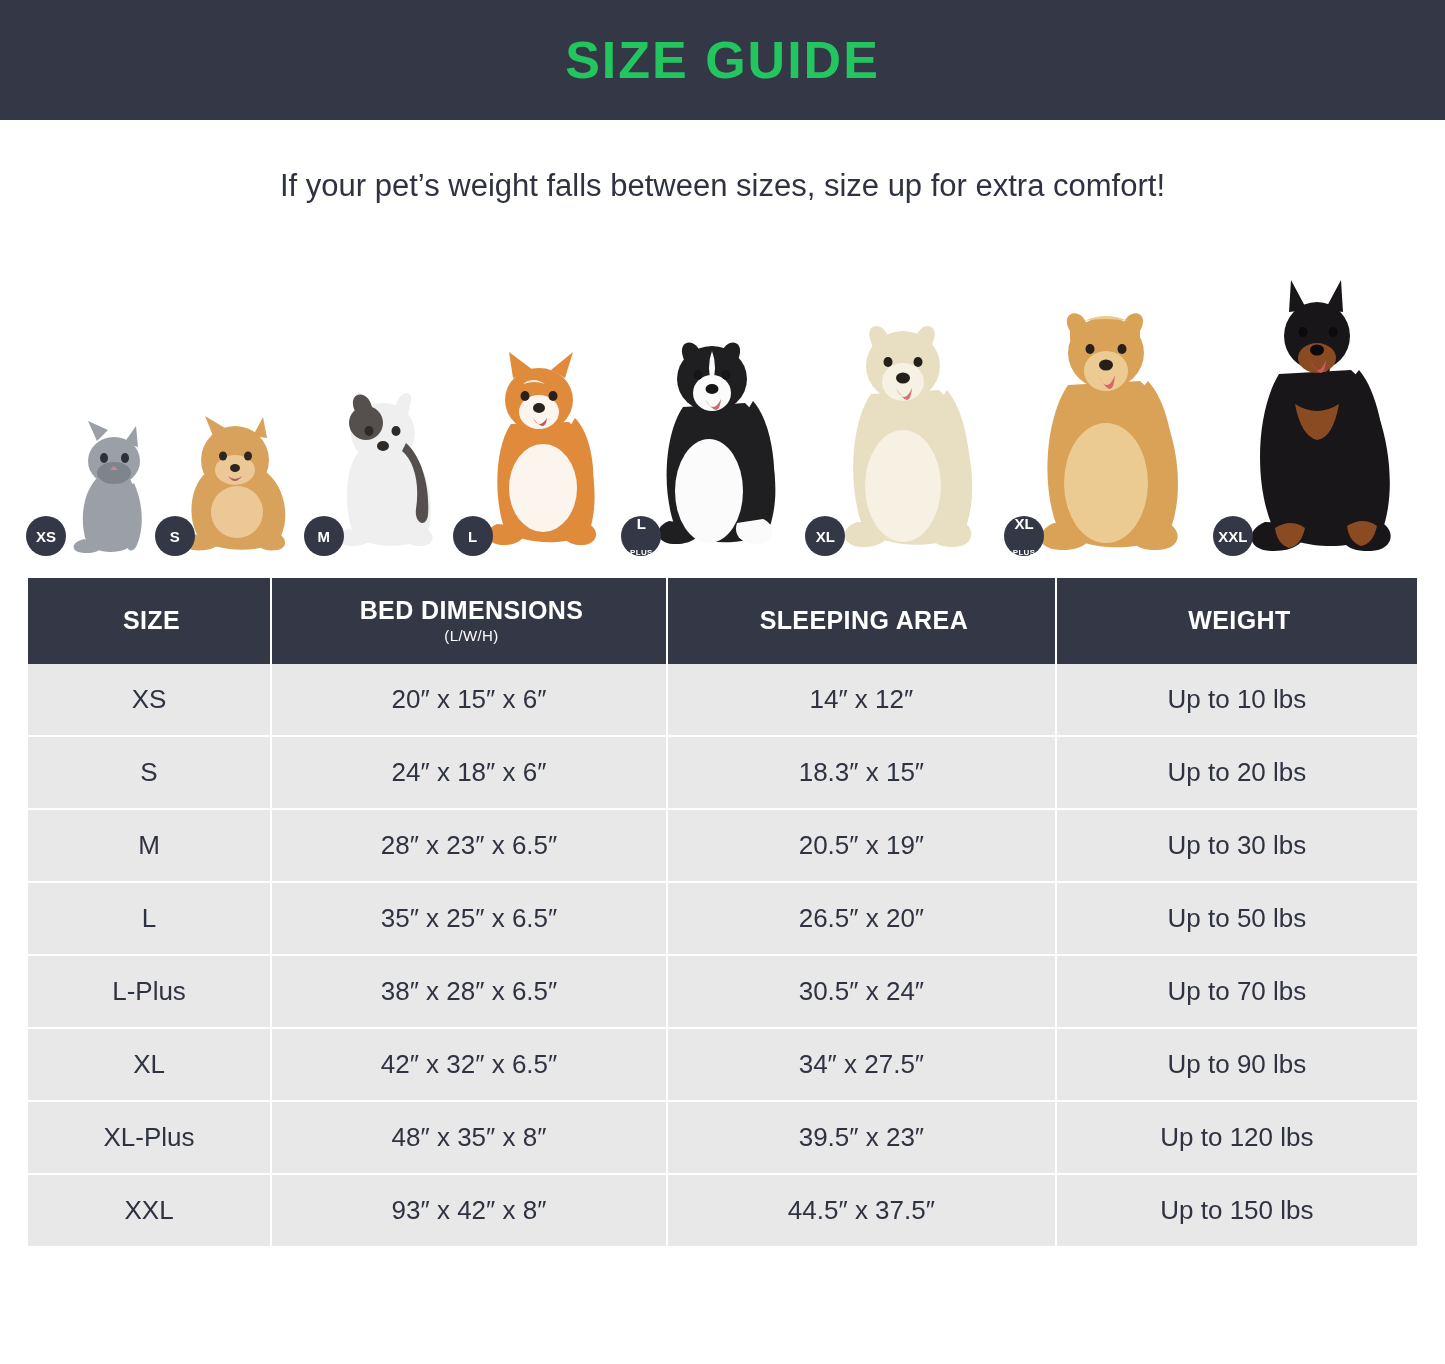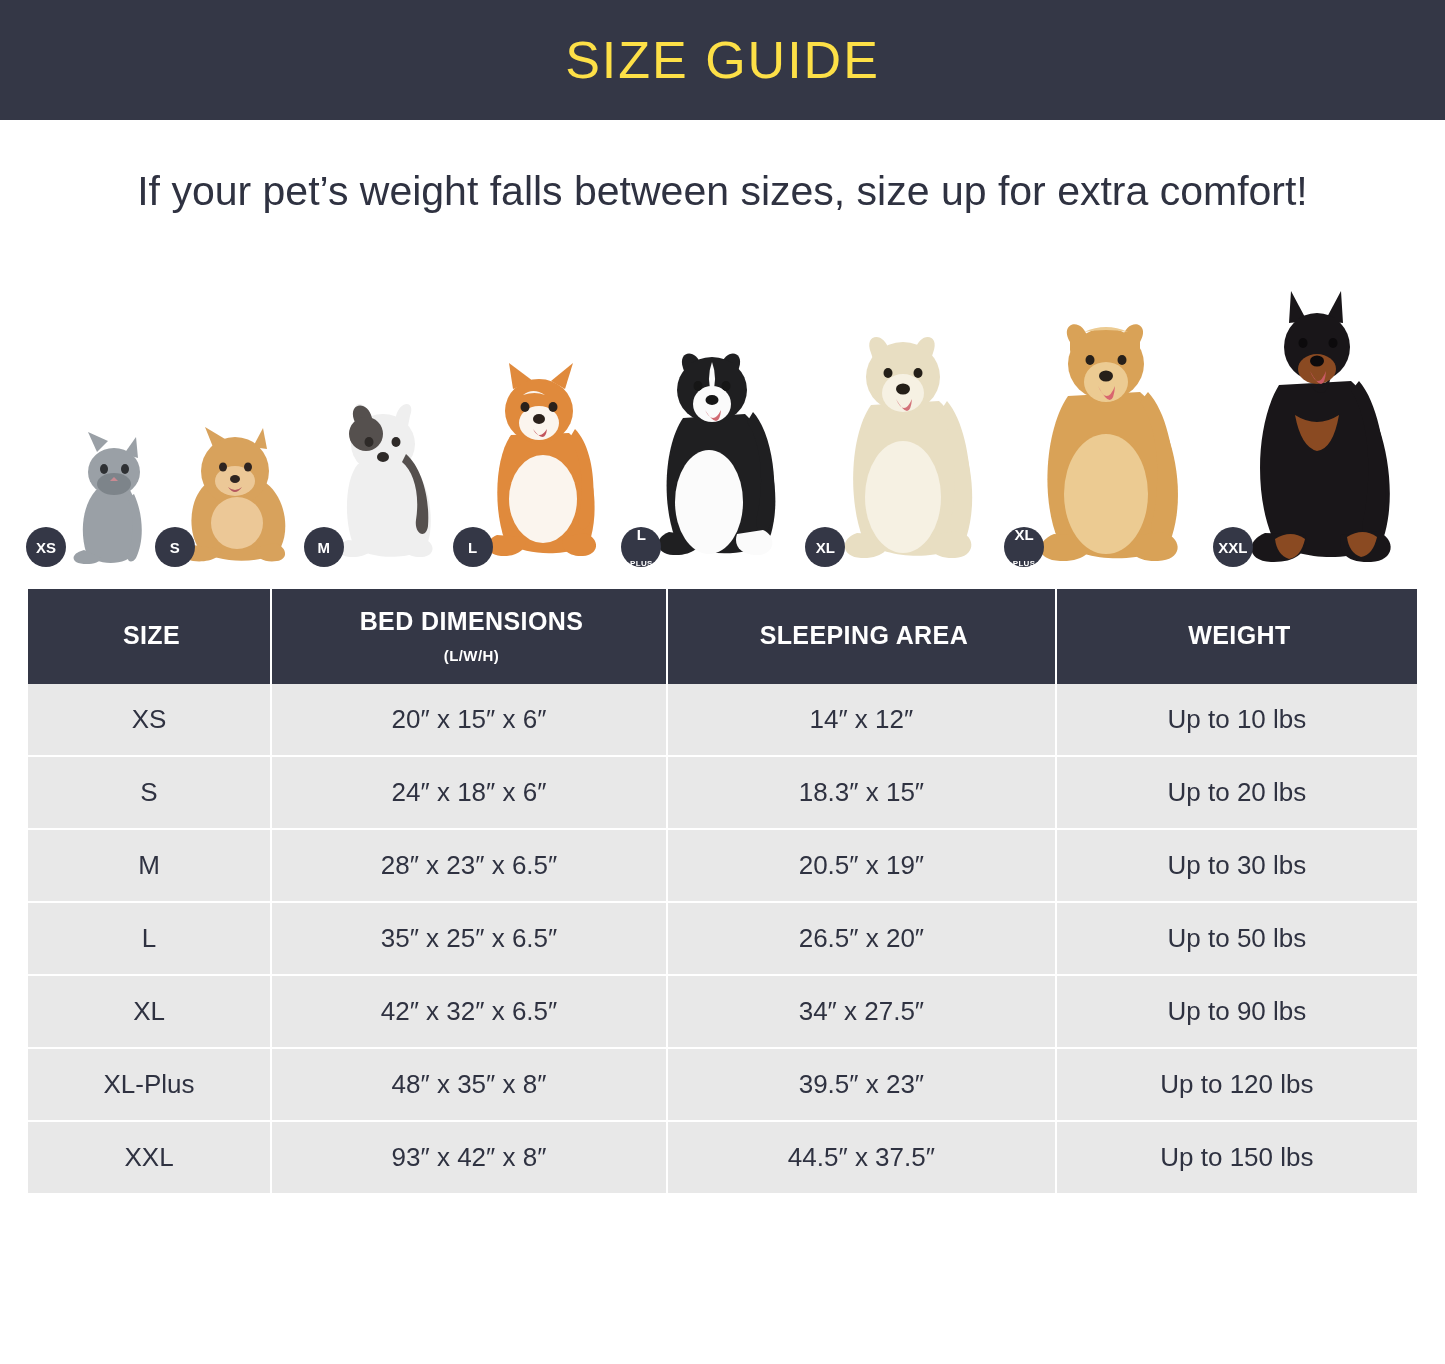--- a/index.html
+++ b/index.html
@@ -19,34 +19,34 @@
   
   .header-bar {
     width: 100%;
     height: 120px;
     background: #343746;
     display: flex;
     align-items: center;
     justify-content: center;
   }
   .header-title {
-    color: #fde047;
+    color: #22c55e;
     font-size: 52px;
-    font-weight: normal;
+    font-weight: bold;
     letter-spacing: 2px;
   }
 
   
   .subtitle-wrap {
     width: 100%;
     padding: 48px 40px 10px 40px;
     text-align: center;
   }
   .subtitle {
-    font-size: 41px;
+    font-size: 31px;
     color: #2f3241;
     font-weight: normal;
   }
 
   
   .pets-row {
     position: relative;
     width: 100%;
     height: 330px;
     margin-top: 18px;
@@ -101,22 +101,22 @@
     font-weight: bold;
     padding: 18px 1px 20px 6px;
     text-align: center;
     border-right: 2px solid #ffffff;
     letter-spacing: .4px;
   }
   table.size-table thead th:last-child { border-right: none; }
   .th-sub {
     display: block;
     font-size: 15px;
-    font-weight: bold;
-    margin-top: 11px;
+    font-weight: normal;
+    margin-top: 2px;
   }
   table.size-table tbody td {
     background: #e8e8e8;
     font-size: 26px;
     color: #2f3241;
     text-align: center;
     padding: 20px 6px;
     border-bottom: 2px solid #ffffff;
     border-right: 2px solid #ffffff;
   }
@@ -415,20 +415,26 @@
         <td>20.5″ x 19″</td>
         <td>Up to 30 lbs</td>
       </tr>
       <tr>
         <td>L</td>
         <td>35″ x 25″ x 6.5″</td>
         <td>26.5″ x 20″</td>
         <td>Up to 50 lbs</td>
       </tr>
       <tr>
+        <td>L-Plus</td>
+        <td>38″ x 28″ x 6.5″</td>
+        <td>30.5″ x 24″</td>
+        <td>Up to 70 lbs</td>
+      </tr>
+      <tr>
         <td>XL</td>
         <td>42″ x 32″ x 6.5″</td>
         <td>34″ x 27.5″</td>
         <td>Up to 90 lbs</td>
       </tr>
       <tr>
         <td>XL-Plus</td>
         <td>48″ x 35″ x 8″</td>
         <td>39.5″ x 23″</td>
         <td>Up to 120 lbs</td>

